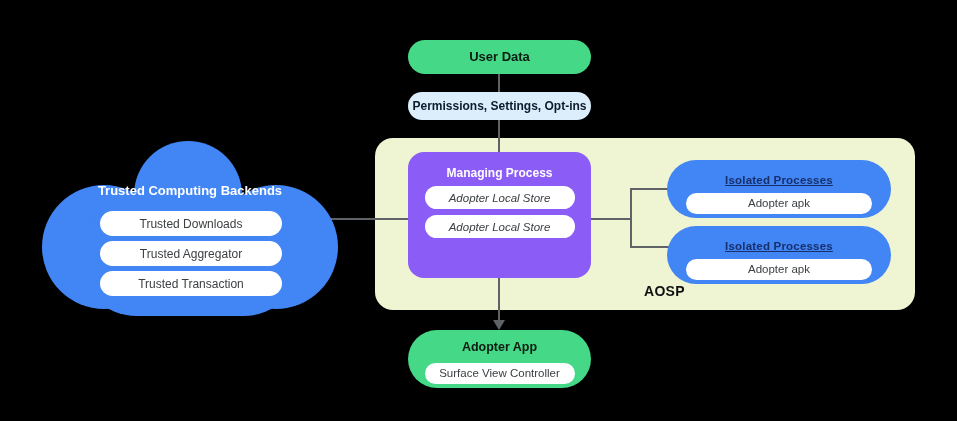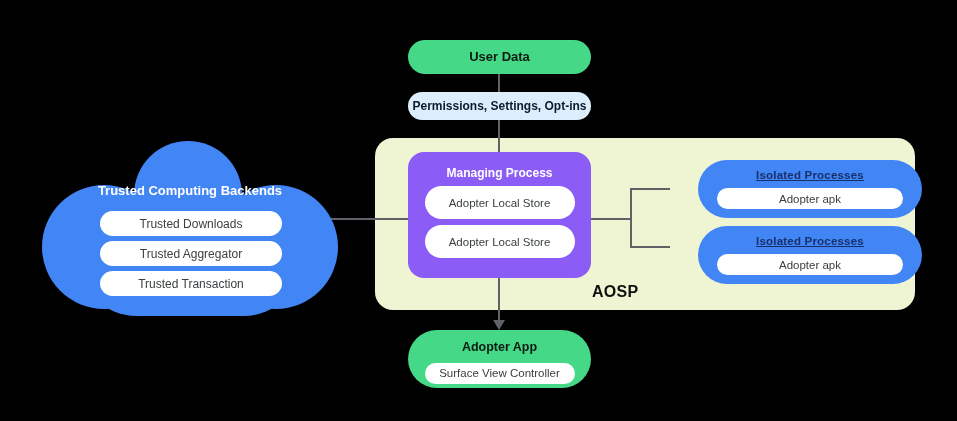--- a/index.html
+++ b/index.html
@@ -46,23 +46,23 @@
     position: absolute;
     left: 375px;
     top: 138px;
     width: 540px;
     height: 172px;
     background: #EFF4D2;
     border-radius: 18px;
   }
   #aosp-label {
     position: absolute;
-    left: 592px;
+    left: 644px;
     top: 283px;
-    font-size: 16px;
+    font-size: 14px;
     font-weight: bold;
     color: #101010;
     letter-spacing: .3px;
   }
 
   
   .line {
     position: absolute;
     background: #5f6368;
   }
@@ -154,34 +154,35 @@
     justify-content: flex-start;
     padding-top: 14px;
   }
   #mp-title {
     color: #ffffff;
     font-size: 12px;
     padding: 0 8px;
   }
   #managing-process .pill {
     width: 150px;
-    height: 33px;
+    height: 23px;
     font-size: 11.5px;
     margin-top: 6px;
+    font-style: italic;
   }
 
   
   .isolated {
     width: 224px;
     height: 58px;
     background: #4285F4;
     border-radius: 999px;
-    justify-content: flex-start;
+    justify-content: center;
     padding-top: 9px;
-    left: 698px;
+    left: 667px;
   }
   #isolated-1 { top: 160px; }
   #isolated-2 { top: 226px; }
   .isolated-title {
     color: #17306b;
     font-size: 11.5px;
     font-weight: bold;
     text-decoration: underline;
     letter-spacing: .2px;
   }

